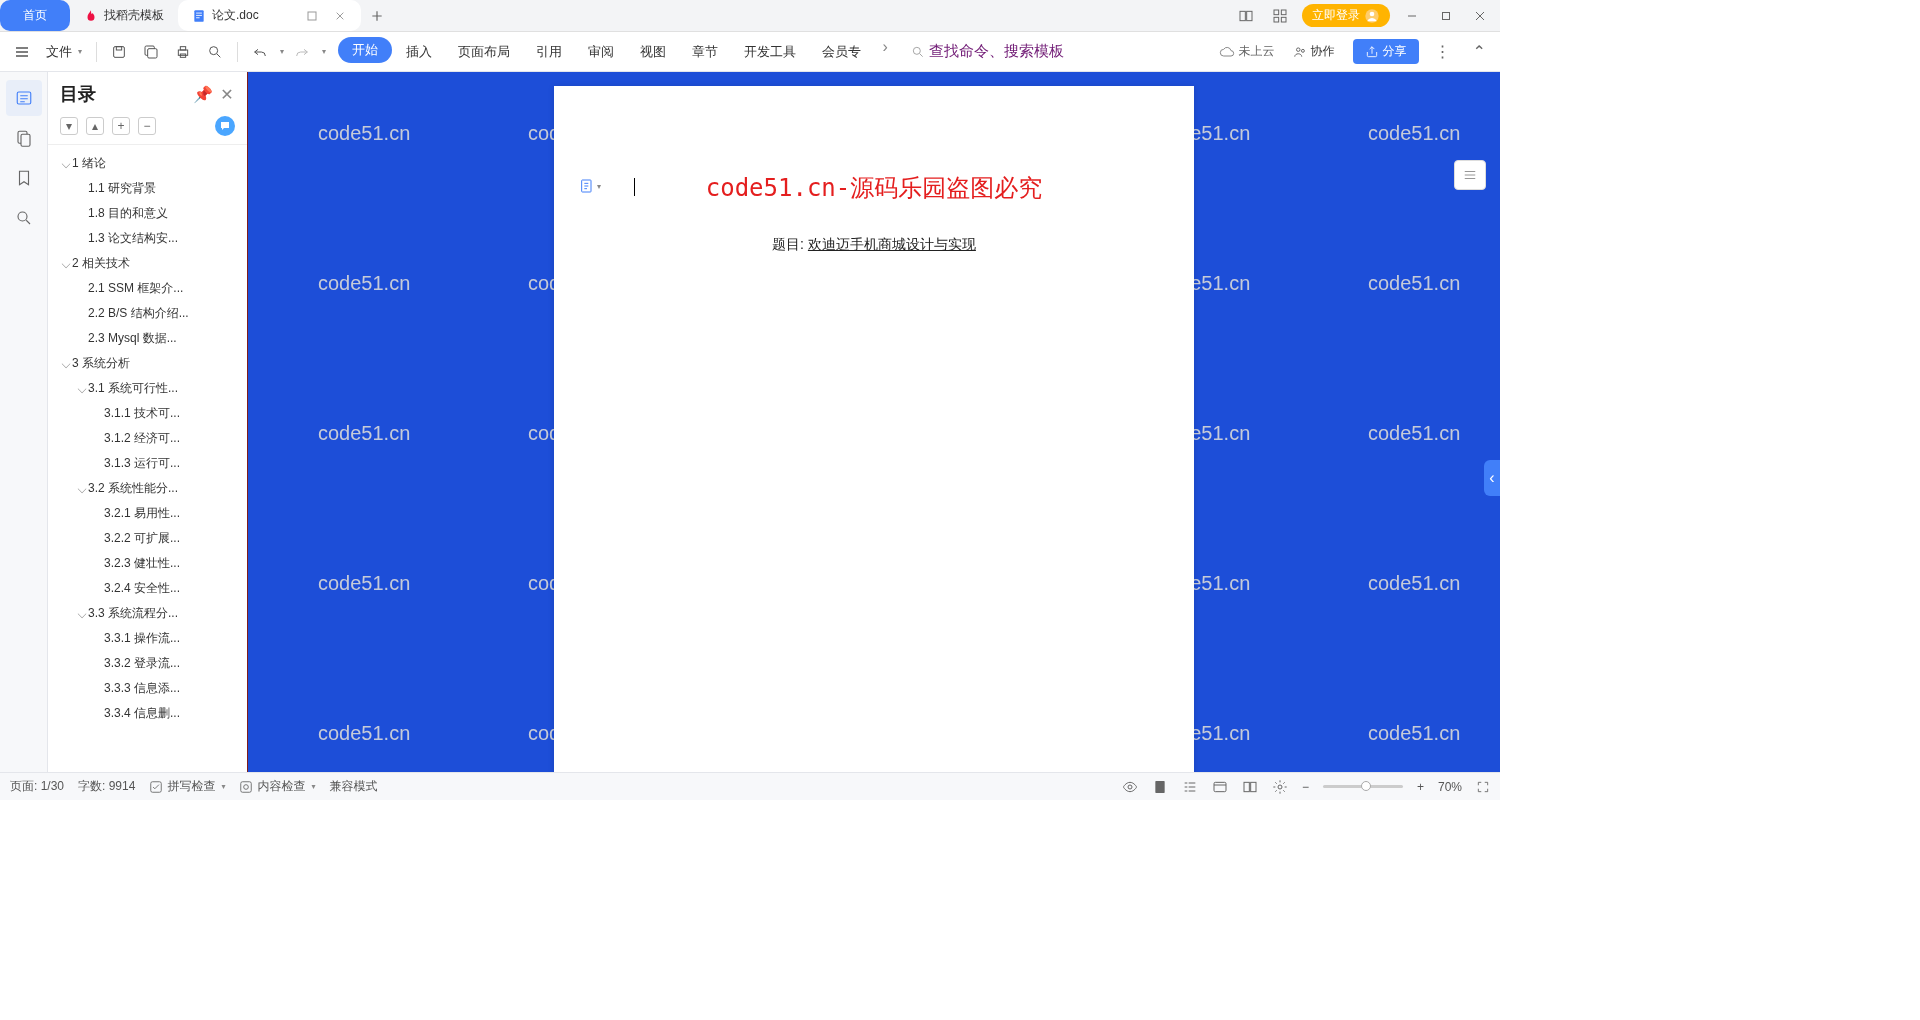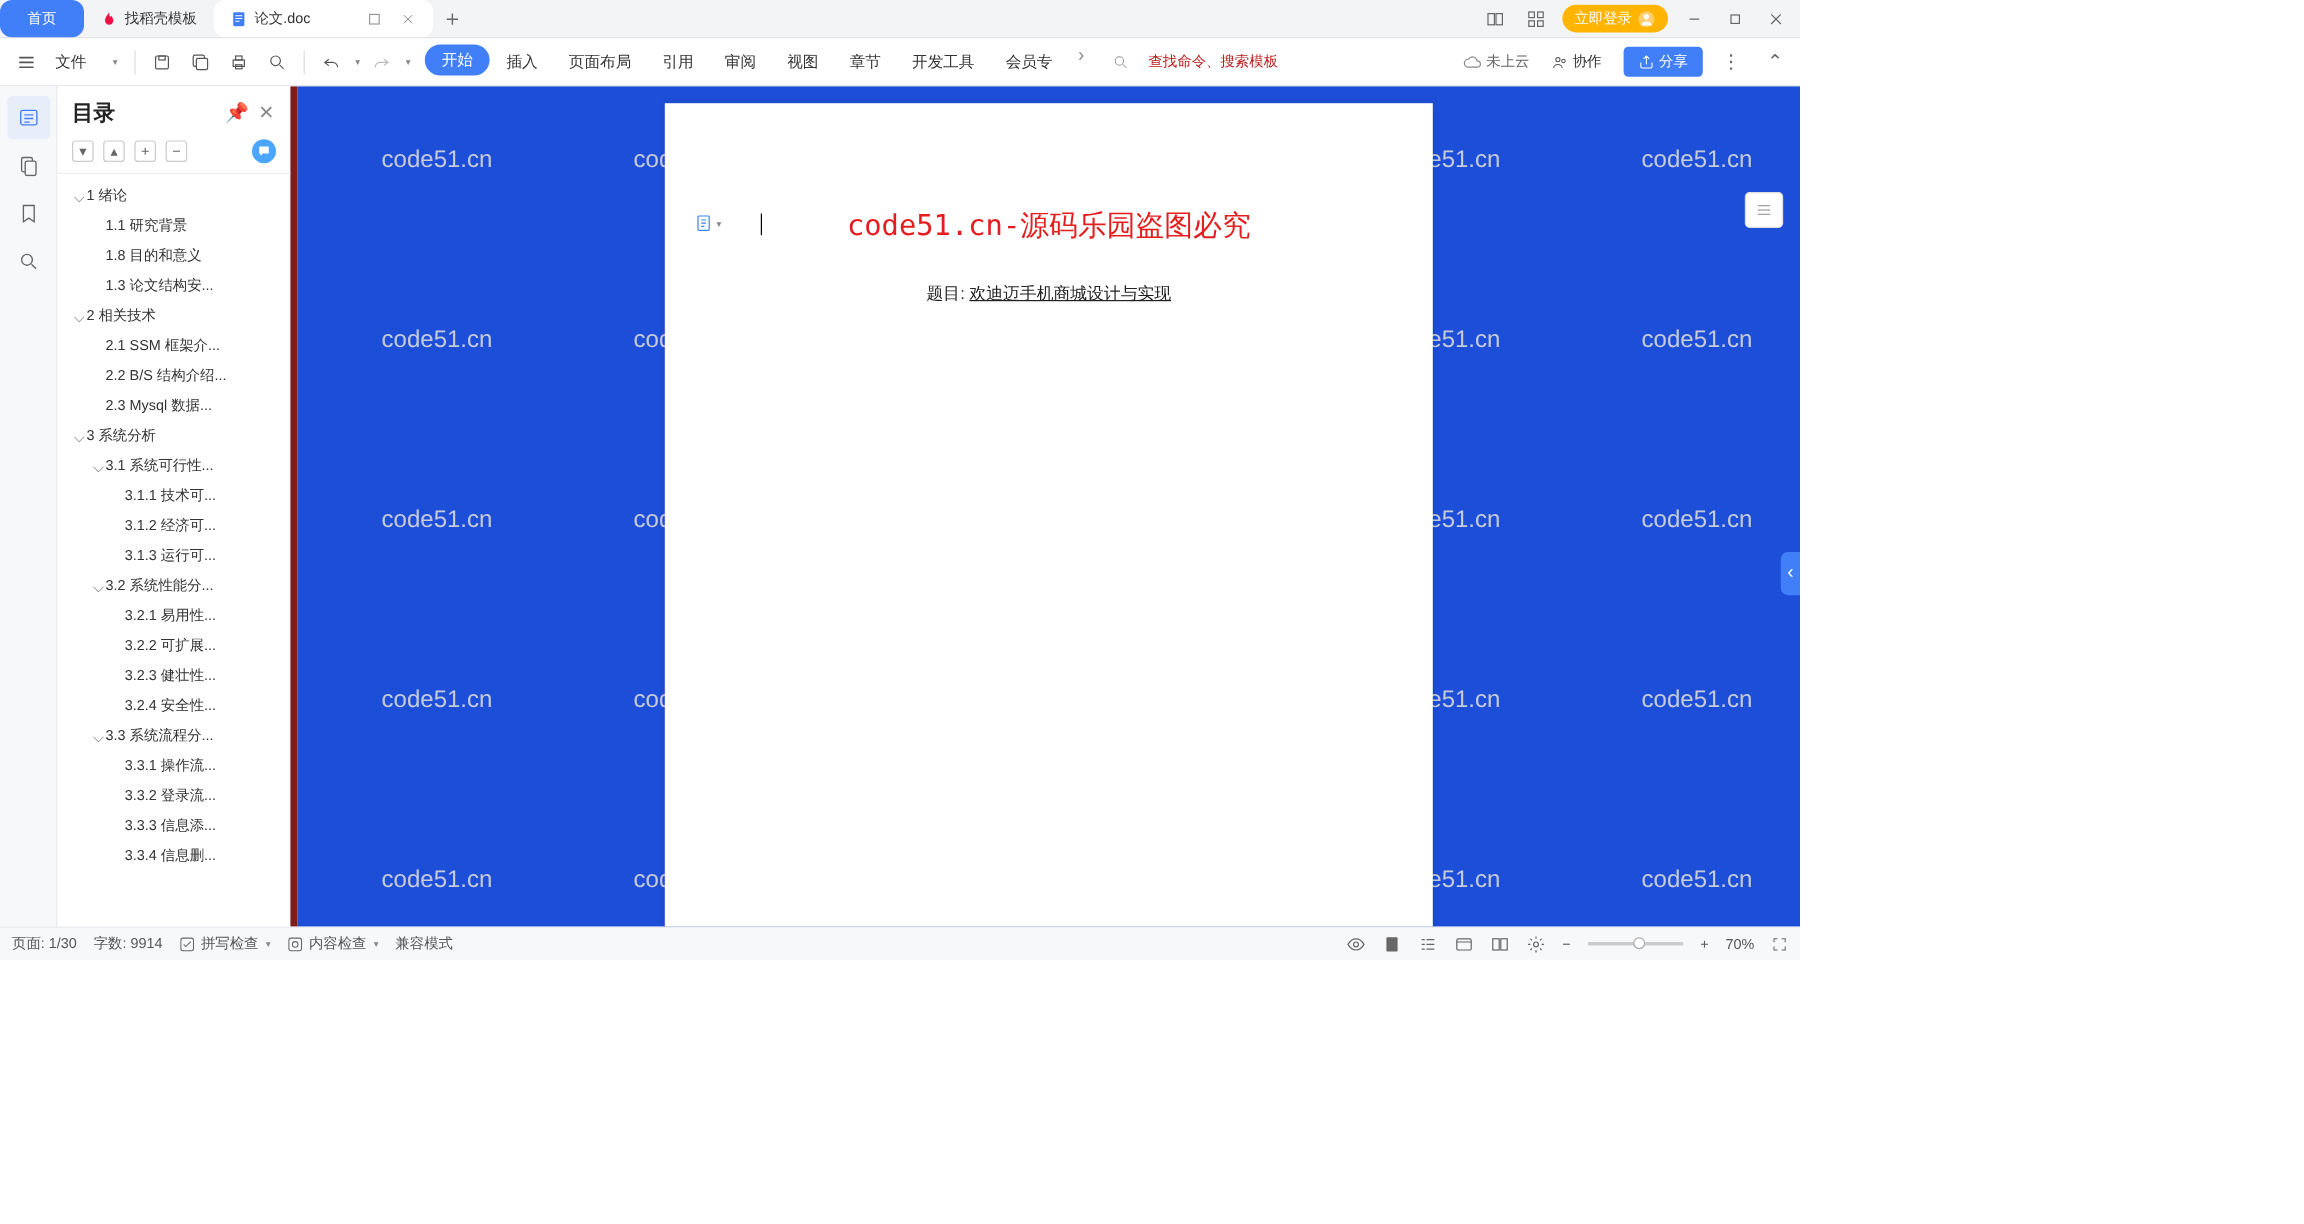--- a/index.html
+++ b/index.html
@@ -14,42 +14,42 @@
 .tab-close { width: 14px; height: 14px; display: inline-flex; align-items: center; justify-content: center; color: #888; margin-left: 8px; }
 .tab-new { width: 32px; display: flex; align-items: center; justify-content: center; color: #666; cursor: pointer; }
 .tabbar-spacer { flex: 1; }
 .tabbar-right { display: flex; align-items: center; gap: 10px; padding-right: 8px; }
 .login-btn { background: #ffb400; color: #fff; border-radius: 14px; padding: 3px 10px; font-size: 12px; display: flex; align-items: center; gap: 4px; }
 .win-ctrl { width: 24px; height: 24px; display: inline-flex; align-items: center; justify-content: center; color: #666; cursor: pointer; }
 
 
 .ribbon { height: 40px; background: #fff; border-bottom: 1px solid #e4e6eb; display: flex; align-items: center; padding: 0 8px; gap: 4px; }
 .ribbon-icon { width: 28px; height: 28px; display: inline-flex; align-items: center; justify-content: center; color: #555; cursor: pointer; border-radius: 3px; }
-.ribbon-file { display: flex; align-items: center; gap: 20px; padding: 0 6px; cursor: pointer; font-size: 13px; color: #333; }
+.ribbon-file { display: flex; align-items: center; gap: 4px; padding: 0 6px; cursor: pointer; font-size: 13px; color: #333; }
 .ribbon-sep { width: 1px; height: 20px; background: #ddd; margin: 0 4px; }
 .ribbon-tabs { display: flex; align-items: flex-start; gap: 2px; margin-left: 8px; }
 .ribbon-tab { padding: 6px 12px; font-size: 13px; color: #333; cursor: pointer; border-radius: 3px; }
 .ribbon-tab.active { background: #417ff9; color: #fff; border-radius: 14px; padding: 4px 14px; }
 .ribbon-nav { width: 20px; height: 20px; display: inline-flex; align-items: center; justify-content: center; color: #888; cursor: pointer; }
-.ribbon-search { display: flex; align-items: center; gap: 16px; color: #b91c1c; font-size: 12px; margin-left: 12px; }
+.ribbon-search { display: flex; align-items: center; gap: 4px; color: #701a75; font-size: 15px; margin-left: 12px; }
 .ribbon-spacer { flex: 1; }
 .ribbon-right { display: flex; align-items: center; gap: 10px; }
 .cloud-status { display: flex; align-items: center; gap: 4px; font-size: 12px; color: #666; }
 .coop-btn { display: flex; align-items: center; gap: 4px; font-size: 12px; color: #333; padding: 3px 8px; cursor: pointer; }
 .share-btn { background: #417ff9; color: #fff; border-radius: 4px; padding: 4px 12px; font-size: 12px; display: flex; align-items: center; gap: 4px; cursor: pointer; }
 .more-btn { color: #666; padding: 0 6px; cursor: pointer; }
 
 
 .main { display: flex; height: calc(100% - 72px - 28px); }
 .left-rail { width: 48px; background: #f7f8fa; border-right: 1px solid #e4e6eb; display: flex; flex-direction: column; align-items: center; padding-top: 8px; gap: 4px; }
 .rail-icon { width: 36px; height: 36px; display: flex; align-items: center; justify-content: center; color: #666; cursor: pointer; border-radius: 4px; }
 .rail-icon.active { background: #e8eef9; color: #417ff9; }
 
 
-.outline { width: 200px; background: #fff; border-right: 6px solid #7f1d1d; display: flex; flex-direction: column; }
+.outline { width: 200px; background: #fff; border-right: 1px solid #7f1d1d; display: flex; flex-direction: column; }
 .outline-header { display: flex; align-items: center; justify-content: space-between; padding: 10px 12px 6px; }
 .outline-title { font-size: 18px; font-weight: 600; color: #222; }
 .outline-ctrls { display: flex; gap: 8px; }
 .outline-ctrl { width: 16px; height: 16px; display: inline-flex; align-items: center; justify-content: center; color: #888; cursor: pointer; }
 .outline-tools { display: flex; align-items: center; gap: 8px; padding: 4px 12px 8px; border-bottom: 1px solid #eee; }
 .tool-btn { width: 18px; height: 18px; border: 1px solid #ccc; border-radius: 3px; display: inline-flex; align-items: center; justify-content: center; color: #666; font-size: 12px; cursor: pointer; }
 .tool-chat { margin-left: auto; width: 20px; height: 20px; background: #4aa6ff; border-radius: 50%; display: inline-flex; align-items: center; justify-content: center; }
 .outline-list { flex: 1; overflow-y: auto; padding: 6px 0; font-size: 12px; color: #333; }
 .toc-item { display: flex; align-items: center; padding: 4px 4px 4px 12px; cursor: pointer; white-space: nowrap; overflow: hidden; text-overflow: ellipsis; }
 .toc-chevron { width: 12px; display: inline-flex; justify-content: center; color: #888; flex-shrink: 0; }

